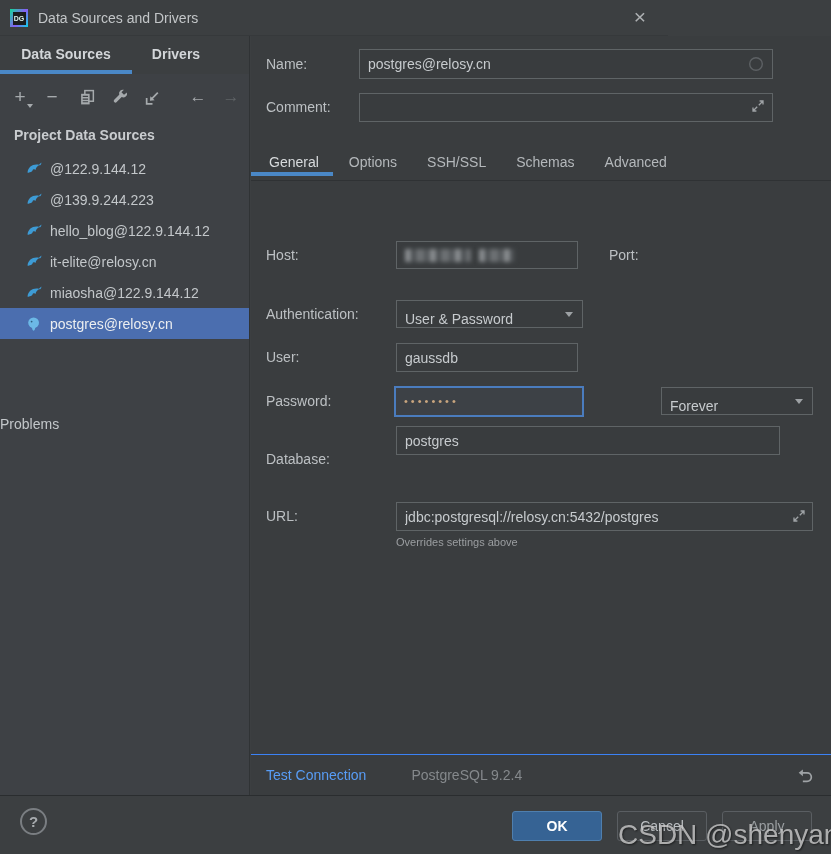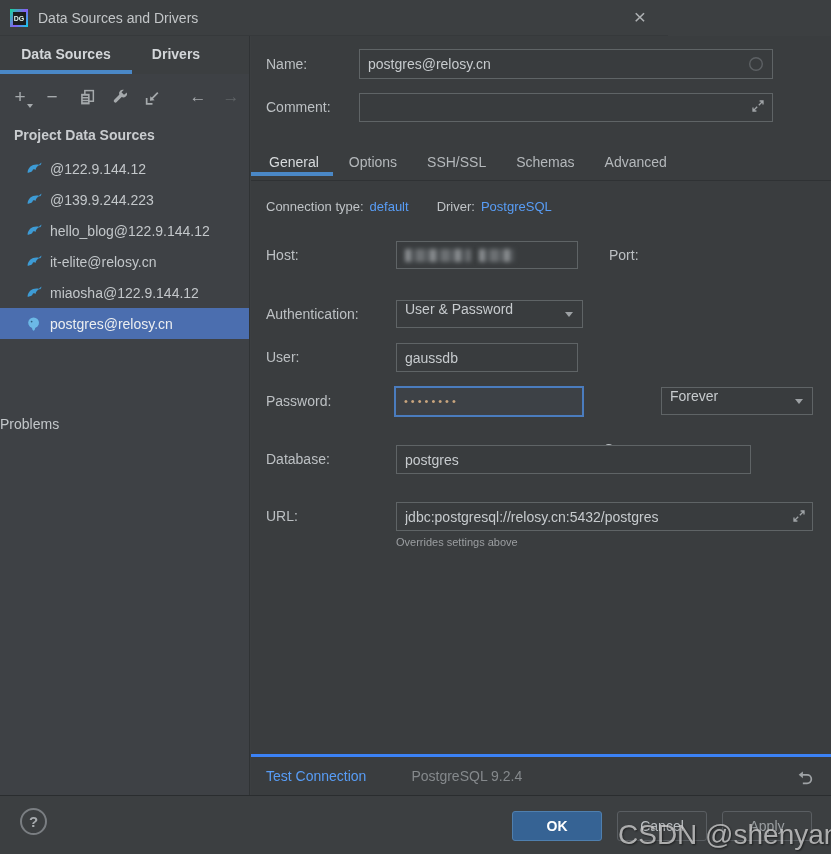--- a/index.html
+++ b/index.html
@@ -50,41 +50,41 @@
               display:flex; align-items:center; cursor:pointer; }
   .problems span { color:#c3c7ca; }
   
   .panel { position:absolute; left:251px; top:36px; width:580px; height:759px; background:#3a3d3f; }
   .lbl { position:absolute; color:#bcc0c3; }
   .field, .selectbox {
     position:absolute; background:#393c3e; border:1px solid #5f6466; color:#c7cbce;
     font-family:"Liberation Sans", sans-serif; font-size:14px; padding:0 8px; outline:none;
   }
   input.field::placeholder { color:#777; }
-  .selectbox { display:flex; align-items:flex-start; cursor:pointer; }
+  .selectbox { display:flex; align-items:flex-end; cursor:pointer; }
   .sel-caret { position:absolute; right:9px; top:50%; margin-top:-2px; width:0; height:0;
                border-left:4px solid transparent; border-right:4px solid transparent;
                border-top:5px solid #9da1a4; }
   .panel-tabs { position:absolute; left:0; top:107px; width:100%; height:37px;
                 display:flex; padding-left:18px; gap:30px; align-items:center; }
   .panel-tab { color:#b4b8bb; cursor:pointer; }
   .panel-tab.active { color:#d8dbdd; }
   .tab-underline { position:absolute; left:0; top:136px; width:82px; height:4px; background:#4a88c7; }
   .panel-divider { position:absolute; left:0; top:144px; width:100%; height:1px; background:#2f3234; }
   .link { color:#589df6; cursor:pointer; text-decoration:none; }
   .conn-row { position:absolute; left:15px; top:158px; height:26px; line-height:26px; font-size:13px; }
   .conn-row span { margin-right:6px; }
   .mosaic { position:absolute; top:7px; height:13px; filter:blur(2px); border-radius:1px;
             background:repeating-linear-gradient(90deg,#8a8e91 0 6px,#4a4e51 6px 11px,#6d7174 11px 19px,#54585b 19px 25px); }
   .hint { position:absolute; left:145px; top:500px; font-size:11px; color:#9b9ea1;text-align:right; }
   .pw { border:2px solid #4a7cbe; background:#3d4146; color:#c9a57e;
         font-size:11px; letter-spacing:3px; line-height:26px; }
   .field-icon { position:absolute; }
   .testbar { position:absolute; left:0; top:718px; width:100%; height:41px;
-             border-top:3px solid #3b82f6; display:flex; align-items:center; }
+             border-top:1px solid #3b82f6; display:flex; align-items:center; }
   .test-link { margin-left:15px; color:#589df6; cursor:pointer; }
   .test-ver { margin-left:45px; color:#85898c; }
   .undo-btn { position:absolute; right:14px; top:9px; width:24px; height:24px; cursor:pointer;
               display:flex; align-items:center; justify-content:center; }
   
   .footer { position:absolute; left:0; top:795px; width:831px; height:59px;
             background:#3c3f41; border-top:1px solid #2a2d2f; }
   .help-btn { position:absolute; left:20px; top:12px; width:27px; height:27px; border-radius:50%;
               border:2px solid #7a7e82; color:#a8acaf; font-size:15px; font-weight:bold;
               display:flex; align-items:center; justify-content:center; cursor:pointer; }
@@ -218,23 +218,20 @@
   <div class="panel-tabs">
     <span class="panel-tab active">General</span>
     <span class="panel-tab">Options</span>
     <span class="panel-tab">SSH/SSL</span>
     <span class="panel-tab">Schemas</span>
     <span class="panel-tab">Advanced</span>
   </div>
   <div class="tab-underline"></div>
   <div class="panel-divider"></div>
 
-  <div class="conn-row">
-    <span>Connection type:</span><span class="link" style="margin-right:28px">default</span><span>Driver:</span><span class="link">PostgreSQL</span>
-  </div>
 
   <span class="lbl" style="left:15px; top:205px; line-height:28px;">Host:</span>
   <div class="field" style="left:145px; top:205px; width:182px; height:28px;">
     <div class="mosaic" style="left:8px; width:66px;"></div>
     <div class="mosaic" style="left:82px; width:36px;"></div>
   </div>
   <span class="lbl" style="left:358px; top:205px; line-height:28px;">Port:</span>
 
   <span class="lbl" style="left:15px; top:264px; line-height:28px;">Authentication:</span>
   <div class="selectbox" style="left:145px; top:264px; width:187px; height:28px;">
@@ -249,21 +246,21 @@
   <div class="field pw" style="left:143px; top:350px; width:190px; height:31px;">
     <span>••••••••</span>
   </div>
   <span class="lbl" style="left:353px; top:351px; line-height:28px;margin-top:48px;">Save:</span>
   <div class="selectbox" style="left:410px; top:351px; width:152px; height:28px;">
     <span>Forever</span>
     <span class="sel-caret"></span>
   </div>
 
   <span class="lbl" style="left:15px; top:409px; line-height:29px;">Database:</span>
-  <input class="field" style="left: 145px; top: 409px; width: 355px; height: 29px;" type="text" value="postgres">
+  <input class="field" style="left: 145px; top: 390px; width: 384px; height: 29px;" type="text" value="postgres">
 
   <span class="lbl" style="left:15px; top:466px; line-height:29px;">URL:</span>
   <input class="field" style="left: 145px; top: 466px; width: 417px; height: 29px;" type="text" value="jdbc:postgresql://relosy.cn:5432/postgres">
   <svg class="field-icon" style="left:541px; top:473px;" width="14" height="14" viewBox="0 0 14 14">
     <path d="M8.6 2 H12 V5.4 M12 2 L7.8 6.2 M5.4 12 H2 V8.6 M2 12 L6.2 7.8" fill="none" stroke="#9fa3a6" stroke-width="1.3"></path>
   </svg>
   <div class="hint">Overrides settings above</div>
 
   <div class="testbar">
     <span class="test-link">Test Connection</span>

